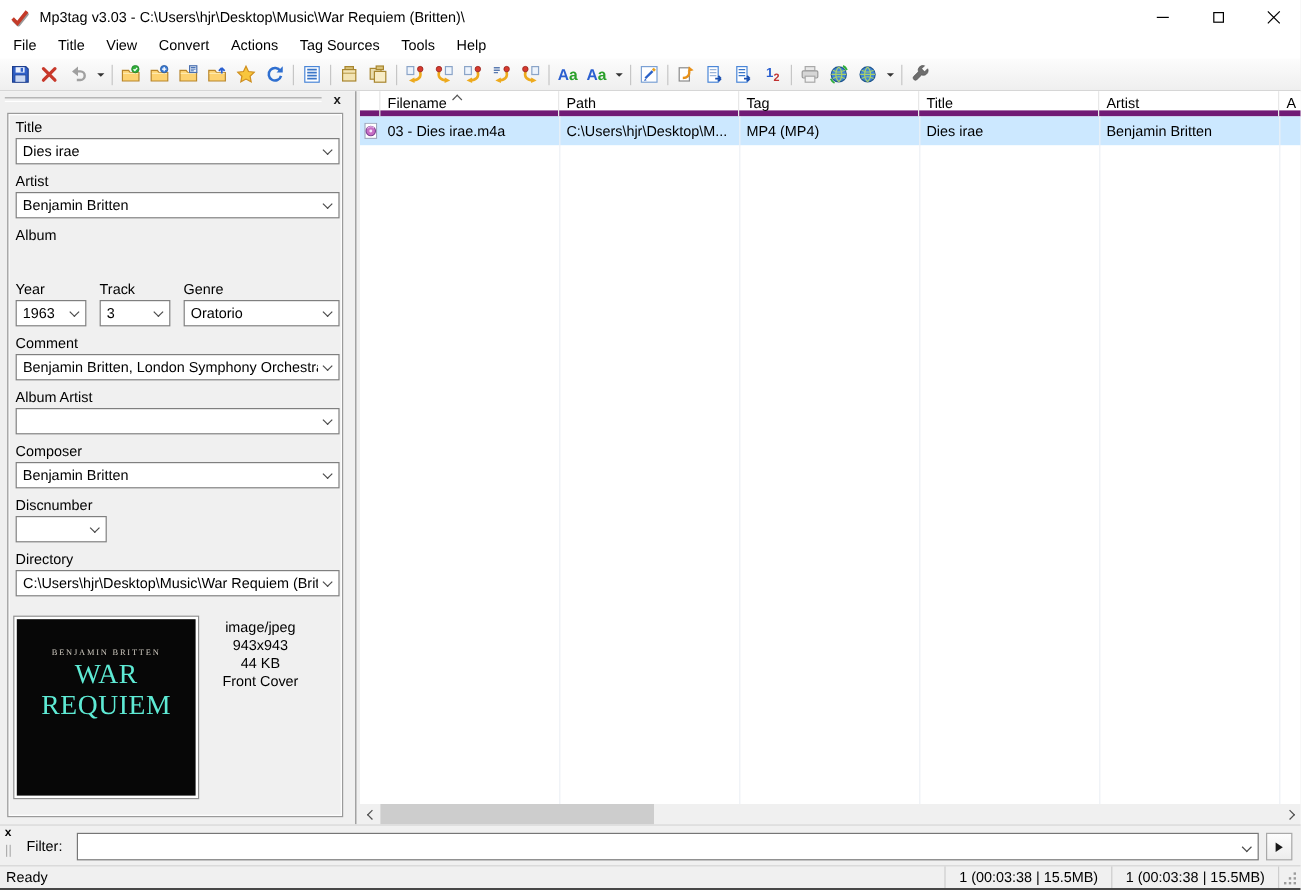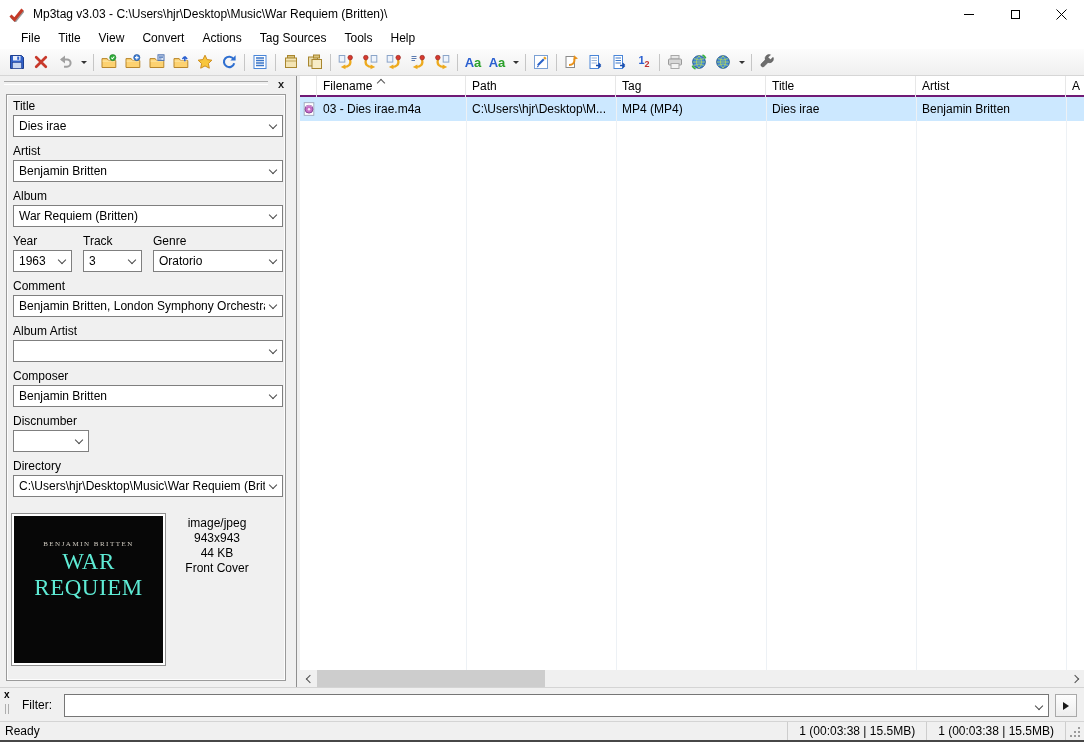--- a/index.html
+++ b/index.html
@@ -11,21 +11,21 @@
   }
   
   .titlebar { position:absolute; left:0; top:0; width:1084px; height:28px; background:#fff; display:flex; align-items:center; }
   .app-icon { margin-left:8px; width:16px; height:16px; }
   .title-text { margin-left:9px; font-size:12px; }
   .win-controls { position:absolute; right:0; top:0; height:28px; display:flex; }
   .win-btn { width:46px; height:28px; display:flex; align-items:center; justify-content:center; }
   .glyph-min { width:10px; height:1px; background:#000; }
   .glyph-max { width:9px; height:9px; border:1px solid #000; }
   
-  .menubar { position:absolute; left:0; top:28px; width:1084px; height:21px; background:#fff; display:flex; align-items:flex-end; padding-left:12px; }
+  .menubar { position:absolute; left:0; top:28px; width:1084px; height:21px; background:#fff; display:flex; align-items:flex-end; padding-left:2px; }
   .menu-item { padding:0 9px; line-height:21px; cursor:default; }
   
   .toolbar { position:absolute; left:0; top:49px; width:1084px; height:27px;
     background:linear-gradient(#fcfcfc,#efefef); border-bottom:1px solid #d6d6d6;
     display:flex; align-items:center; padding-left:5px; }
   .tb { width:24px; height:23px; display:flex; align-items:center; justify-content:center; }
   .tb.narrow { width:13px; }
   .tb-sep { width:1px; height:17px; background:#c6c6c6; margin:0 3px; }
   .ic { width:16px; height:16px; display:block; }
   .dd-caret { width:0; height:0; border:3px solid transparent; border-top-color:#333; margin-top:4px; }
@@ -51,21 +51,21 @@
   .artframe { position:absolute; left:4px; top:418px; width:155px; height:153px;
     background:#fff; border:1px solid #8f8f8f; padding:2px; }
   .art { width:100%; height:100%; background:#070707; position:relative; text-align:center;
     font-family:"Liberation Serif", serif; overflow:hidden; }
   .art-artist { position:absolute; top:24px; width:100%; font-size:7px; letter-spacing:1.5px; color:#cfcac0; }
   .art-title { position:absolute; top:33px; width:100%; font-size:23px; letter-spacing:0.5px; color:#5eead4; }
   .artinfo { position:absolute; left:158px; top:421px; width:104px; text-align:center; line-height:15px; }
   
   .table { position:absolute; left:300px; top:76px; width:784px; height:611px; background:#fff; }
   .thead { position:absolute; left:0; top:0; right:0; height:21px; background:#fff;
-    border-bottom:2px solid #701a75; display:flex; }
+    border-bottom:5px solid #701a75; display:flex; }
   .th { height:21px; line-height:20px; padding-left:6px; border-right:1px solid #e7e7e7; overflow:hidden; white-space:nowrap; }
   .w-icon{width:17px;} .w-f{width:149px;} .w-150{width:150px;} .w-last{flex:1; border-right:none;}
   .sort-caret { position:absolute; left:78px; top:4px; width:6px; height:6px;
     border-top:1px solid #555; border-left:1px solid #555; transform:rotate(45deg); }
   .trow { position:absolute; left:0; top:21px; right:0; height:24px; background:#cce8ff;
     display:flex; align-items:center; }
   .td { padding-left:6px; overflow:hidden; white-space:nowrap; }
   .td-icon { width:17px; padding-left:2px; display:flex; align-items:center; }
   .ic14 { width:14px; height:14px; display:block; }
   .gridline { position:absolute; top:21px; bottom:17px; width:1px; background:#edf1f5; }
@@ -355,24 +355,20 @@
         <div class="chev"></div>
       </div>
 
       <div class="f-label" style="top:49px">Artist</div>
       <div class="combo" style="left:6px; top:65px; width:270px">
         <input value="Benjamin Britten" style="">
         <div class="chev"></div>
       </div>
 
       <div class="f-label" style="top:94px">Album</div>
-      <div class="combo" style="left:6px; top:110px; width:270px">
-        <input value="War Requiem (Britten)" style="">
-        <div class="chev"></div>
-      </div>
 
       <div class="f-label" style="top:139px; left:6px">Year</div>
       <div class="f-label" style="top:139px; left:76px">Track</div>
       <div class="f-label" style="top:139px; left:146px">Genre</div>
       <div class="combo" style="left:6px; top:155px; width:59px">
         <input value="1963" style="">
         <div class="chev"></div>
       </div>
       <div class="combo" style="left:76px; top:155px; width:59px">
         <input value="3" style="">

